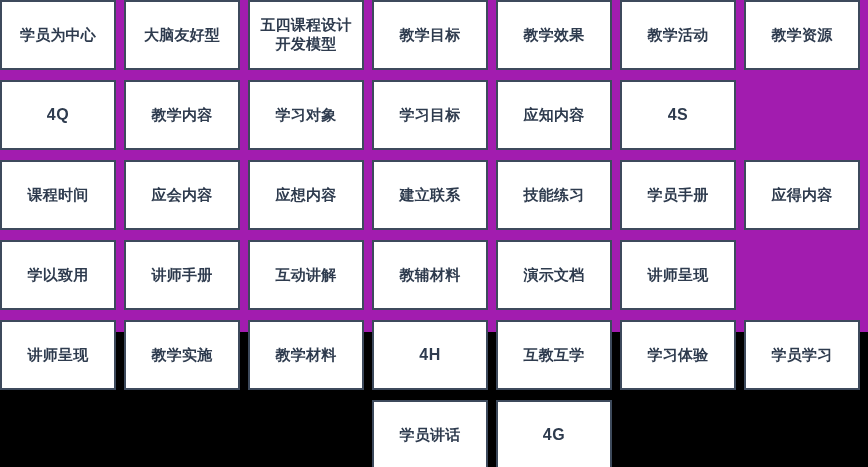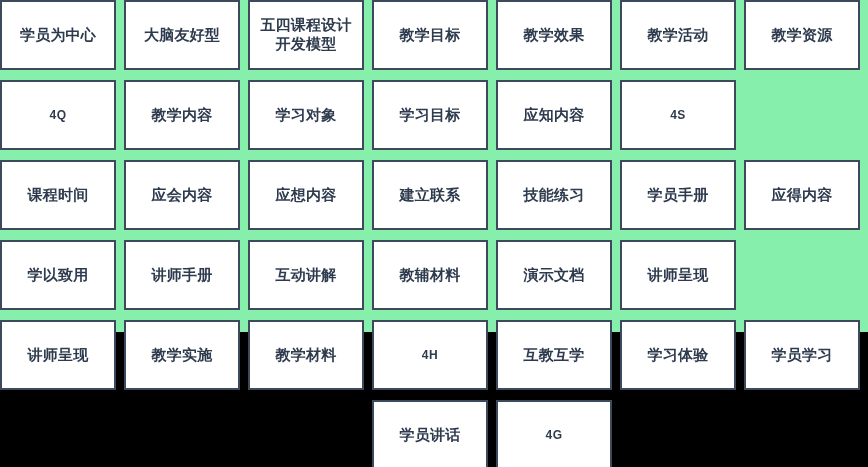--- a/index.html
+++ b/index.html
@@ -12,21 +12,21 @@
     width: 868px;
     height: 467px;
     overflow: hidden;
     font-family: "Liberation Sans", "DejaVu Sans", sans-serif;
   }
 
   #board {
     position: relative;
     width: 868px;
     height: 332px;
-    background: #86efac;
+    background: #a21caf;
     box-sizing: border-box;
   }
 
   .grid-row {
     display: flex;
     flex-direction: row;
     width: 868px;
     height: 70px;
     margin-bottom: 10px;
     box-sizing: border-box;
@@ -49,21 +49,21 @@
     line-height: 1.25;
     letter-spacing: 0.2px;
     padding: 2px 4px;
     overflow: hidden;
   }
   .cell:last-child {
     margin-right: 0;
   }
 
   .cell.latin {
-    font-size: 12px;
+    font-size: 16px;
     letter-spacing: 0.5px;
   }
 
   .cell.empty {
     background: transparent;
     border: none;
   }
 
   .cell-text {
     display: block;

